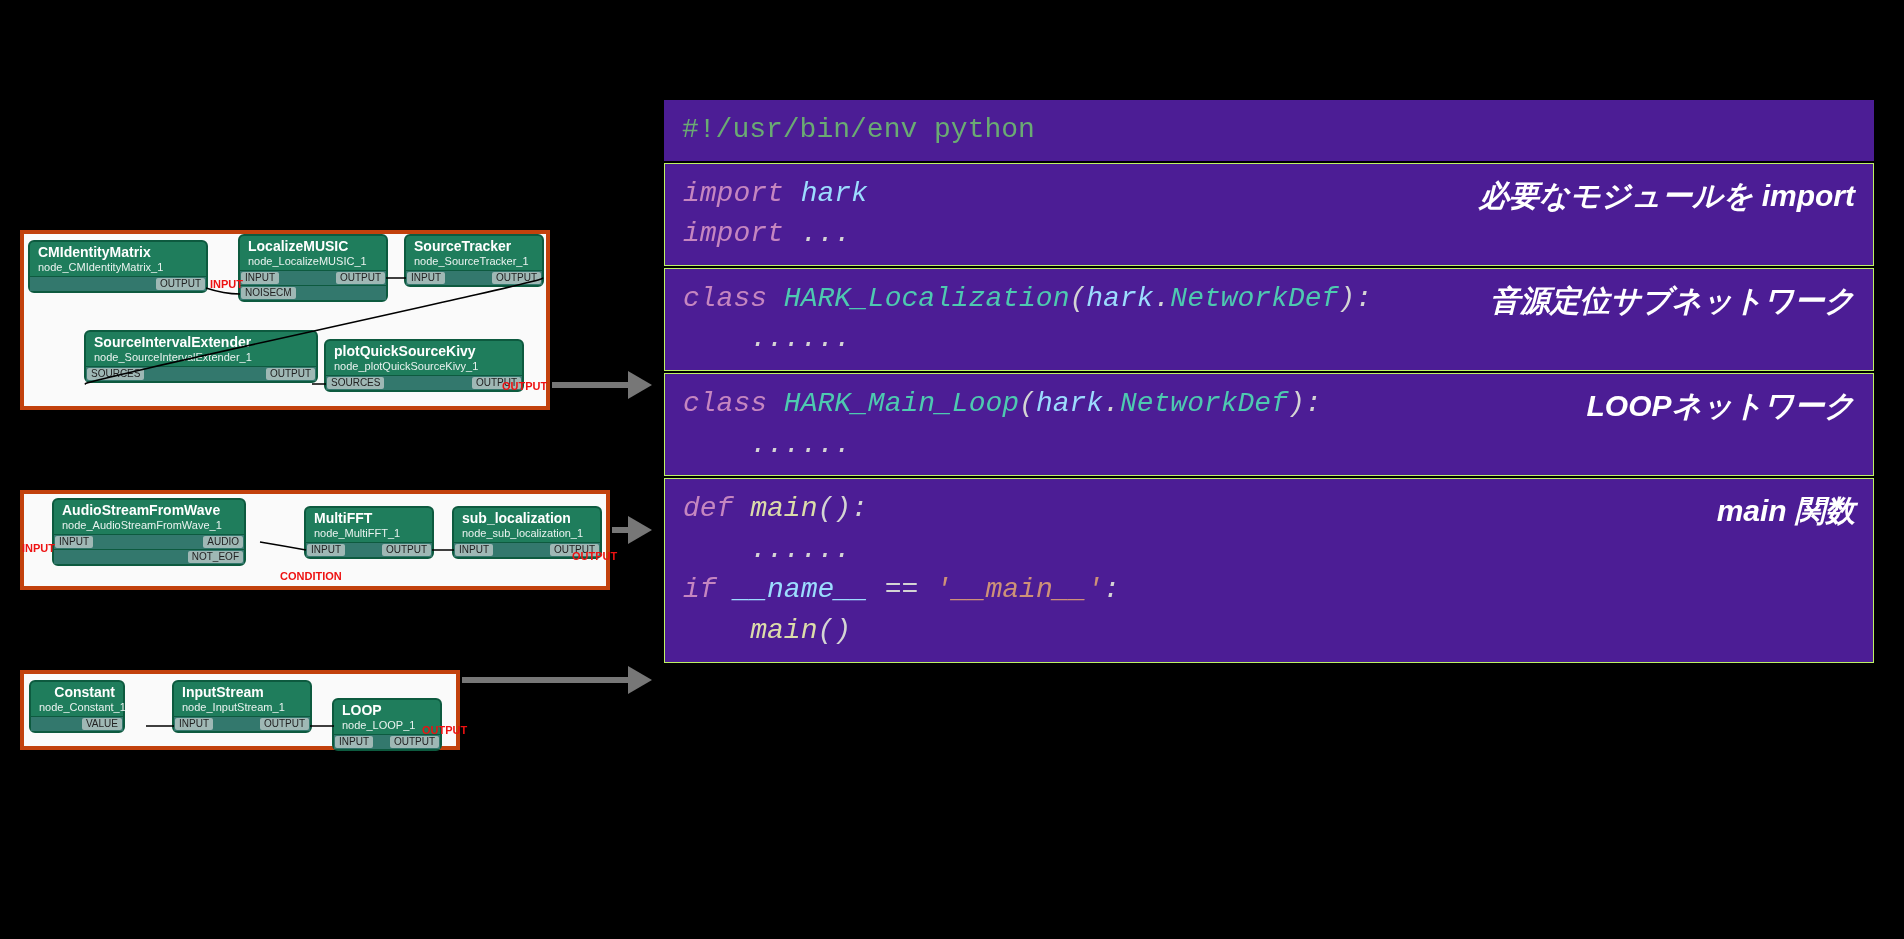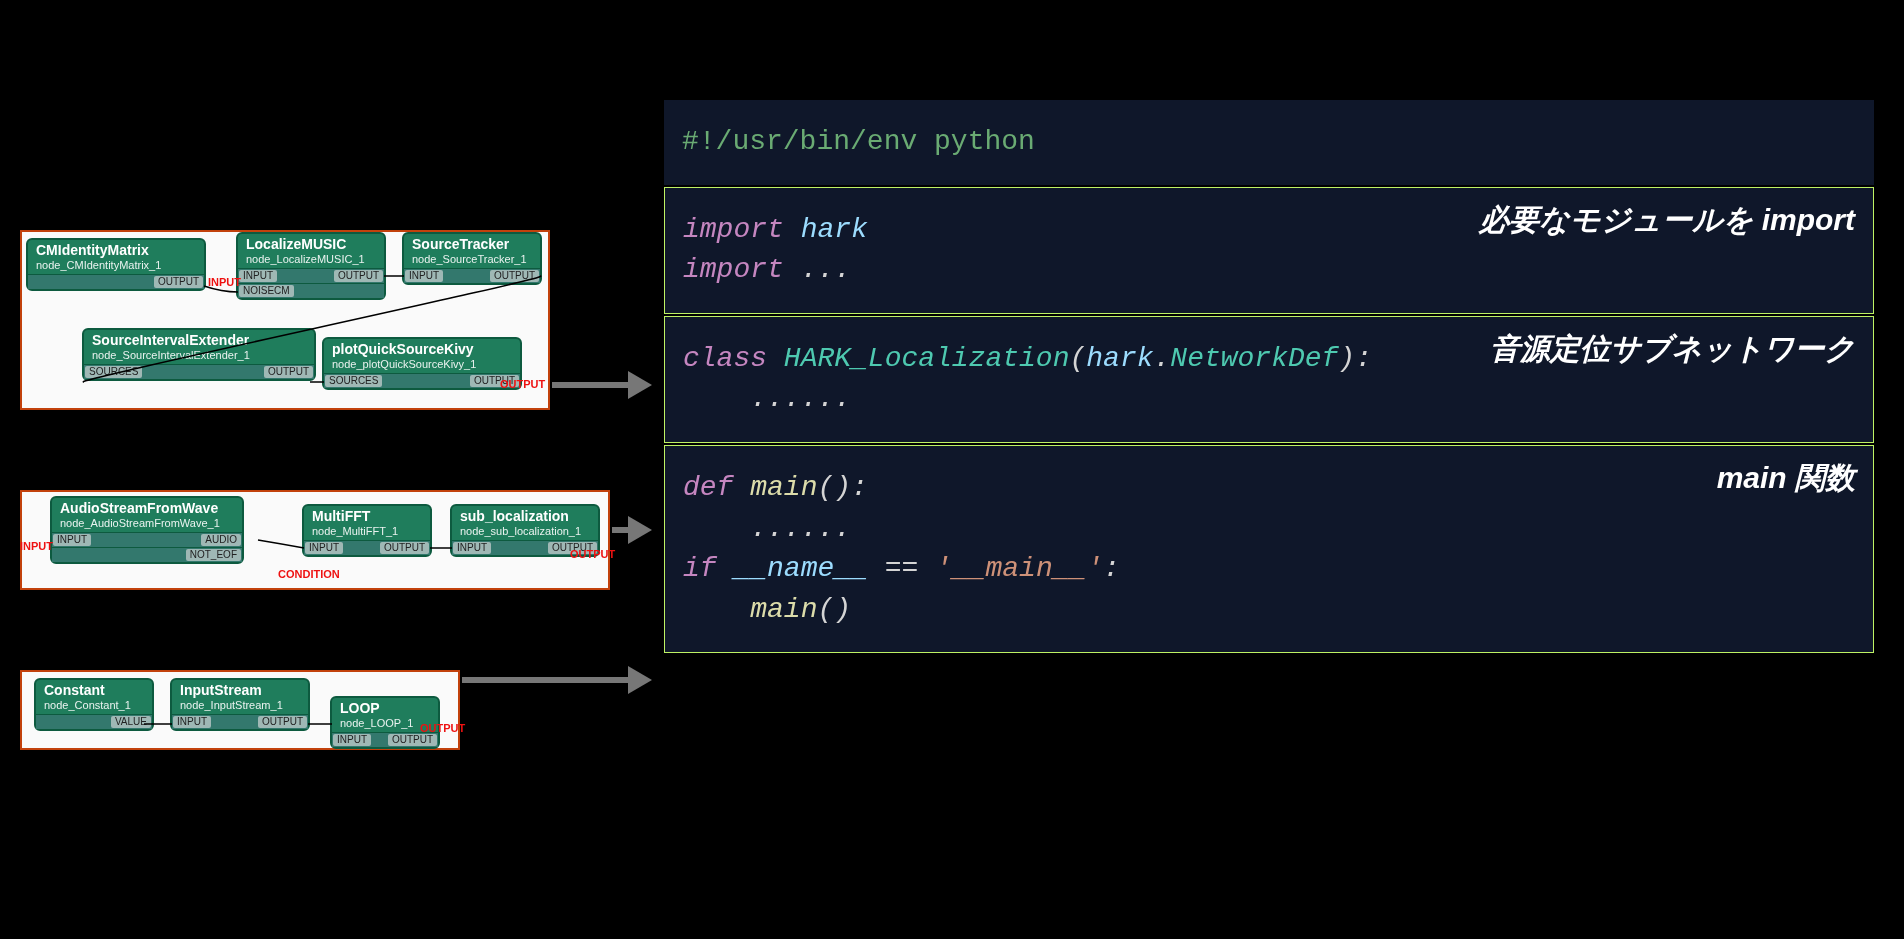--- a/index.html
+++ b/index.html
@@ -9,21 +9,21 @@
     width: 1904px;
     height: 939px;
     position: relative;
     overflow: hidden;
   }
 
   
   .diagram-panel {
     position: absolute;
     background: #fafafa;
-    border: 2px solid #c2410c;
+    border: 4px solid #c2410c;
     padding: 6px;
   }
   .node {
     position: absolute;
     background: #1f7d5c;
     border: 2px solid #0d5a3f;
     border-radius: 6px;
     color: #fff;
     font-family: Verdana, sans-serif;
     font-size: 14px;
@@ -84,26 +84,26 @@
   }
 
   
   #code-panel {
     position: absolute;
     left: 664px;
     top: 100px;
     width: 1210px;
   }
   .code-block {
-    background: #0f172a;
+    background: #4c1d95;
     color: #ddd;
     font-family: "Consolas","Courier New",monospace;
     font-size: 28px;
     line-height: 1.45;
-    padding: 22px 18px;
+    padding: 10px 18px;
     white-space: pre;
     position: relative;
   }
   .code-block.boxed {
     border: 1px solid #bef264;
     margin-top: 2px;
     font-style: italic;
   }
   .code-block .annot {
     position: absolute;
@@ -227,21 +227,21 @@
   <span class="ext-label red" style="left:-2px; top:48px;">INPUT</span>
   <span class="ext-label red" style="left:256px; top:76px;">CONDITION</span>
   <span class="ext-label red" style="left:548px; top:56px;">OUTPUT</span>
   <svg class="wires" width="590" height="100">
     <path d="M236 48 Q260 52 282 56" stroke="#000" fill="none" stroke-width="1.5"></path>
     <path d="M408 56 Q420 56 430 56" stroke="#000" fill="none" stroke-width="1.5"></path>
   </svg>
 </div>
 
 <div class="diagram-panel" style="left:20px; top:670px; width:440px; height:80px;">
-  <div class="node" style="left:12px; top:6px; width:120px;">
+  <div class="node" style="left:5px; top:6px; width:96px;text-align:right;">
     <div class="title">Constant</div>
     <div class="sub">node_Constant_1</div>
     <div class="port-row single">
         <span class="port">VALUE</span>
       </div>
   </div>
   <div class="node" style="left:148px; top:6px; width:140px;">
     <div class="title">InputStream</div>
     <div class="sub">node_InputStream_1</div>
     <div class="port-row">
@@ -281,20 +281,22 @@
 
   <div class="code-block"><span class="tok-comment">#!/usr/bin/env python</span>
 </div>
 
   <div class="code-block boxed"><span class="tok-keyword">import</span> <span class="tok-ident">hark</span>
 <span class="tok-keyword">import</span> <span class="tok-op">...</span><div class="annot">必要なモジュールを import</div></div>
 
   <div class="code-block boxed"><span class="tok-keyword">class</span> <span class="tok-class">HARK_Localization</span><span class="tok-op">(</span><span class="tok-ident">hark</span><span class="tok-op">.</span><span class="tok-class">NetworkDef</span><span class="tok-op">):</span>
     <span class="tok-dots">......</span><div class="annot">音源定位サブネットワーク</div></div>
 
+  <div class="code-block boxed"><span class="tok-keyword">class</span> <span class="tok-class">HARK_Main_Loop</span><span class="tok-op">(</span><span class="tok-ident">hark</span><span class="tok-op">.</span><span class="tok-class">NetworkDef</span><span class="tok-op">):</span>
+    <span class="tok-dots">......</span><div class="annot">LOOPネットワーク</div></div>
 
 
   <div class="code-block boxed"><span class="tok-keyword">def</span> <span class="tok-call">main</span><span class="tok-op">():</span>
     <span class="tok-dots">......</span>
 <span class="tok-kw2">if</span> <span class="tok-ident">__name__</span> <span class="tok-op">==</span> <span class="tok-string">'__main__'</span><span class="tok-op">:</span>
     <span class="tok-call">main</span><span class="tok-op">()</span><div class="annot">main 関数</div></div>
 
 </div>
 
 </body></html>

